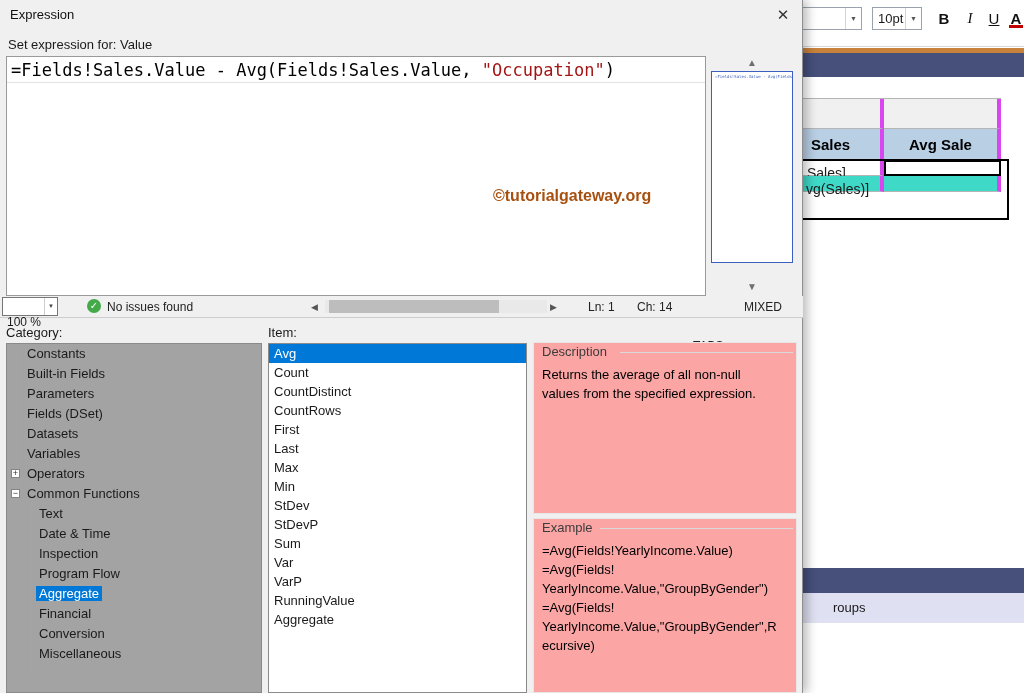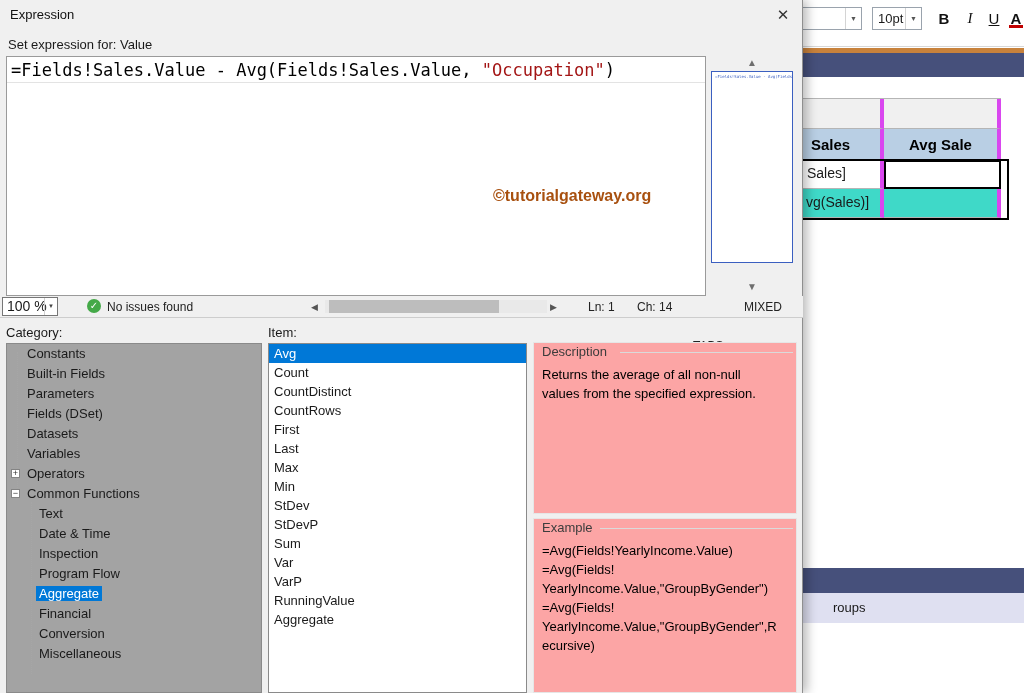--- a/index.html
+++ b/index.html
@@ -36,21 +36,21 @@
   .bg-lav .lav-text{position:absolute;left:833px;top:0;line-height:30px;font-size:13px;color:#1a1a1a;}
 
   .bgtable{position:absolute;left:780px;top:98px;border-left:1px solid #b5b5b5;border-top:1px solid #b5b5b5;}
   .bt-row{display:flex;}
   .bt-cell{border-right:4px solid #d946ef;border-bottom:1px solid #b5b5b5;background:#fff;
            font-size:14px;position:relative;}
   .c1{width:103px;} .c2{width:117px;}
   .rh{height:30px;background:#f0f0f0;}
   .hdr{height:31px;background:var(--header-blue,#b9cfe4);display:flex;align-items:center;
        justify-content:center;font-weight:bold;font-size:15px;color:#000;}
-  .rd{height:29px;line-height:27px;}
+  .rd{height:16px;line-height:27px;}
   .r1c1{padding-left:26px;}
   .r1c2{border:2px solid #000;}
   .tealcell{background:var(--teal,#3fd9c8);}
   .r2c1{padding-left:25px;}
   .sel-rect{position:absolute;left:779px;top:159px;width:230px;height:61px;
             border:2px solid #000;pointer-events:none;}
 
   
   .dialog{position:absolute;left:0;top:0;width:803px;height:693px;background:#f0f0f0;
           border-right:1px solid #8f8f8f;box-shadow:4px 0 10px rgba(0,0,0,.28);z-index:5;}
@@ -72,21 +72,21 @@
   .rail-up{top:1px;} .rail-down{bottom:4px;}
   .minimap{position:absolute;left:5px;top:15px;width:82px;height:192px;background:#fff;
            border:1px solid #3b5fc0;overflow:hidden;}
   .minimap-text{font-family:"DejaVu Sans Mono",monospace;font-size:4px;color:#3b5fc0;
                 white-space:nowrap;overflow:hidden;padding:2px 3px;}
 
   .statusbar{position:absolute;left:0;top:296px;width:803px;height:22px;background:#f0f0f0;
              border-bottom:1px solid #cdcdcd;font-size:12px;}
   .zoom-combo{position:absolute;left:2px;top:1px;width:56px;height:19px;background:#fff;
               border:1px solid #767676;}
-  .zoom-val{position:absolute;left:4px;top:0;line-height:17px;font-size:14px;}
+  .zoom-val{position:absolute;left:4px;top:16px;line-height:17px;font-size:12px;}
   .zoom-arrow{position:absolute;right:0;top:0;width:13px;height:100%;border-left:1px solid #cfcfcf;
               font-size:6px;color:#444;text-align:center;line-height:17px;}
   .check-ic{position:absolute;left:87px;top:3px;width:14px;height:14px;border-radius:50%;
             background:var(--issue-green,#44a948);color:#fff;font-size:10px;line-height:14px;
             text-align:center;}
   .issues{position:absolute;left:107px;top:0;line-height:22px;color:#222;}
   .hs-left{position:absolute;left:311px;top:0;line-height:22px;font-size:9px;color:#555;}
   .hs-right{position:absolute;left:550px;top:0;line-height:22px;font-size:9px;color:#555;}
   .hs-track{position:absolute;left:325px;top:4px;width:222px;height:13px;background:#e9e9e9;}
   .hs-thumb{position:absolute;left:4px;top:0;width:170px;height:13px;background:#bdbdbd;}

